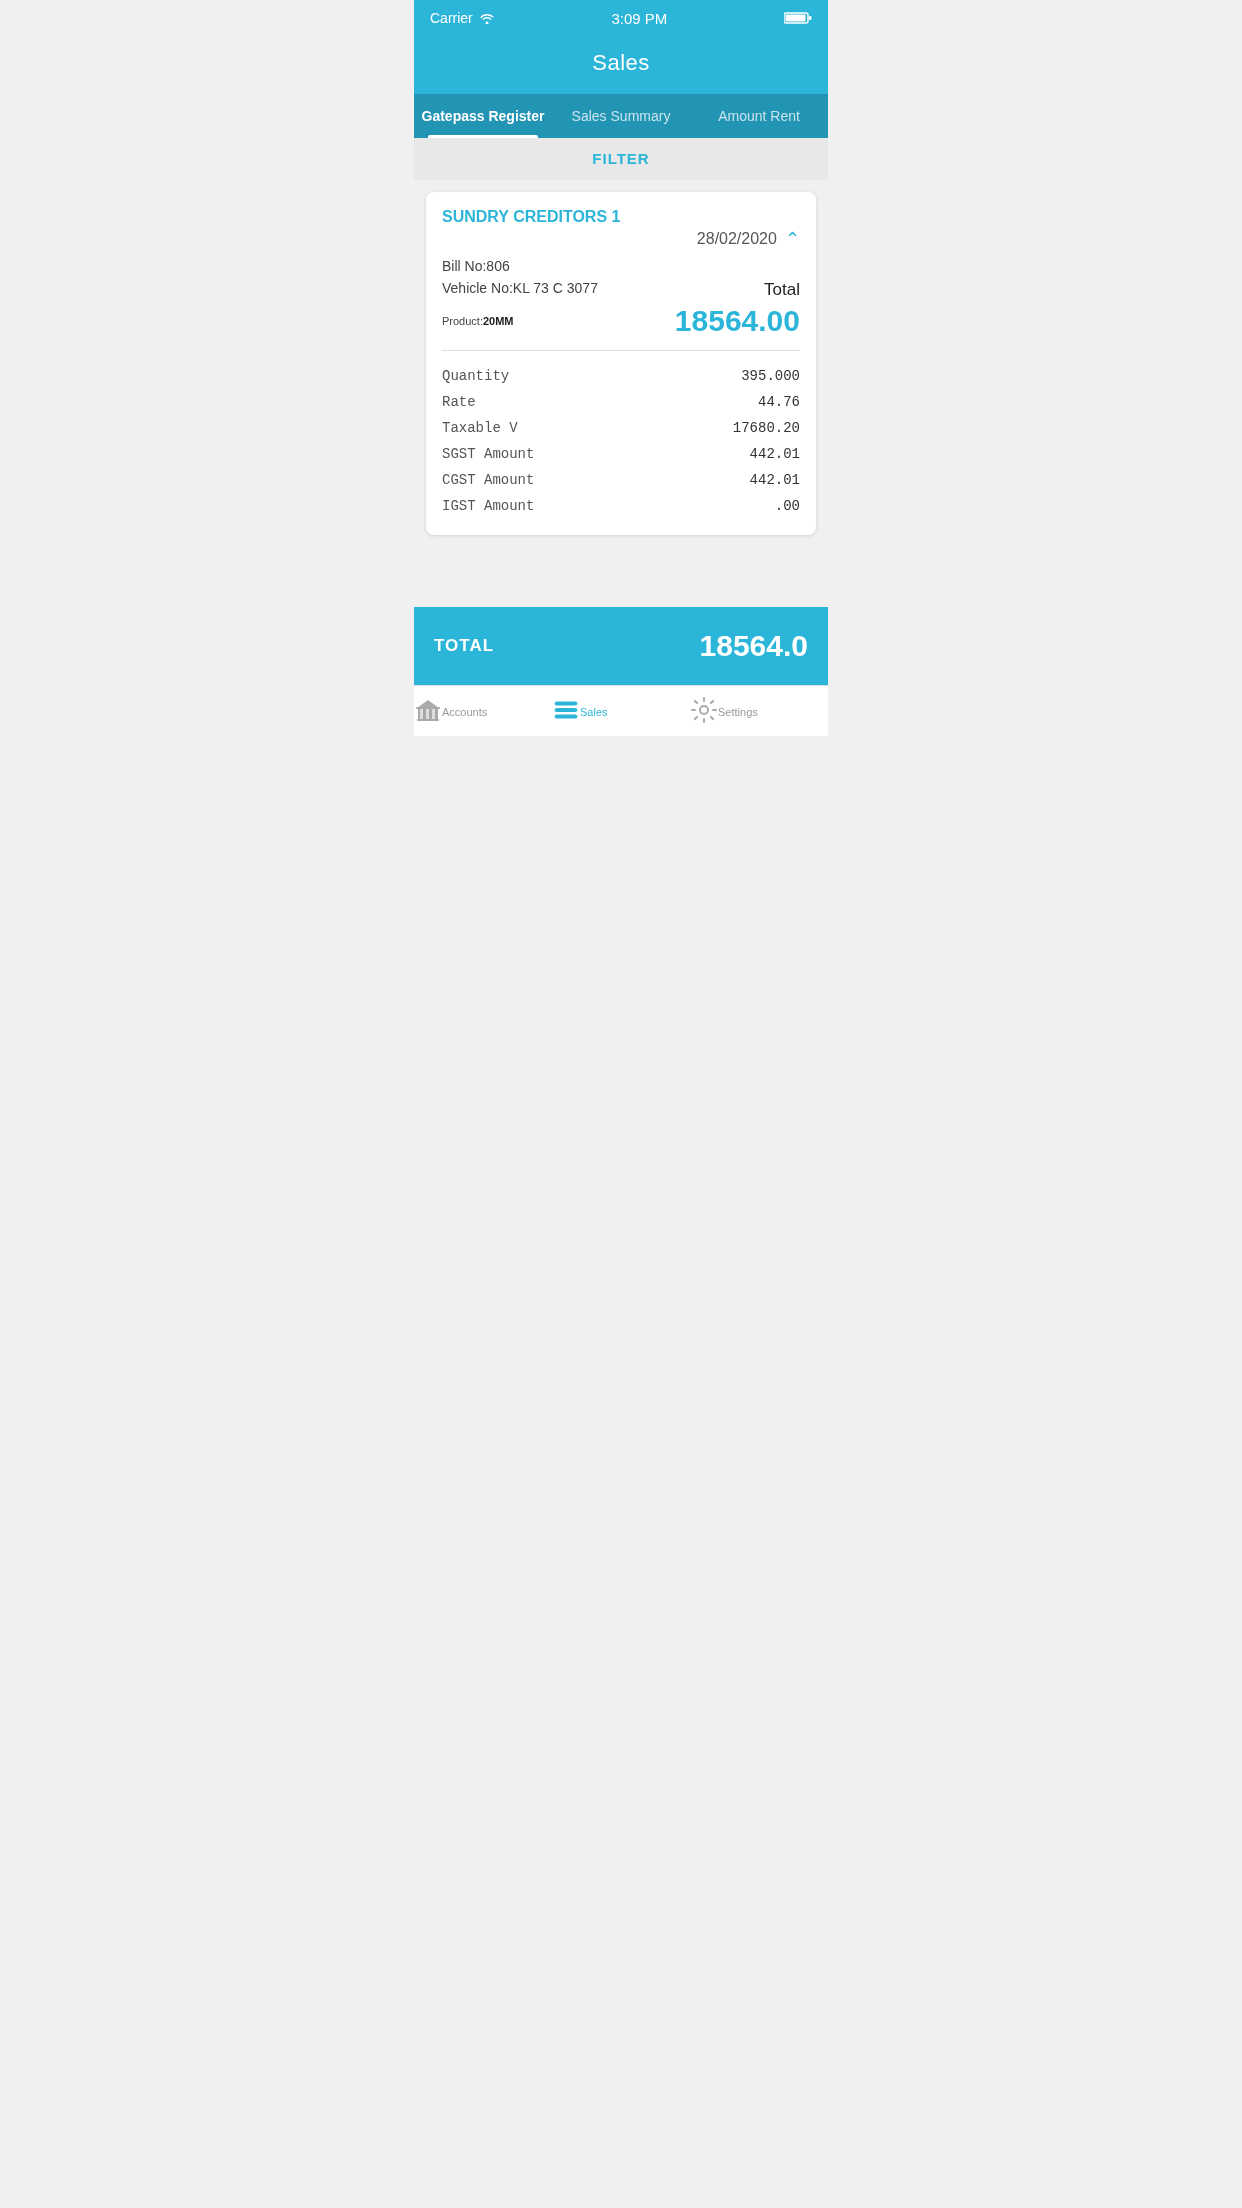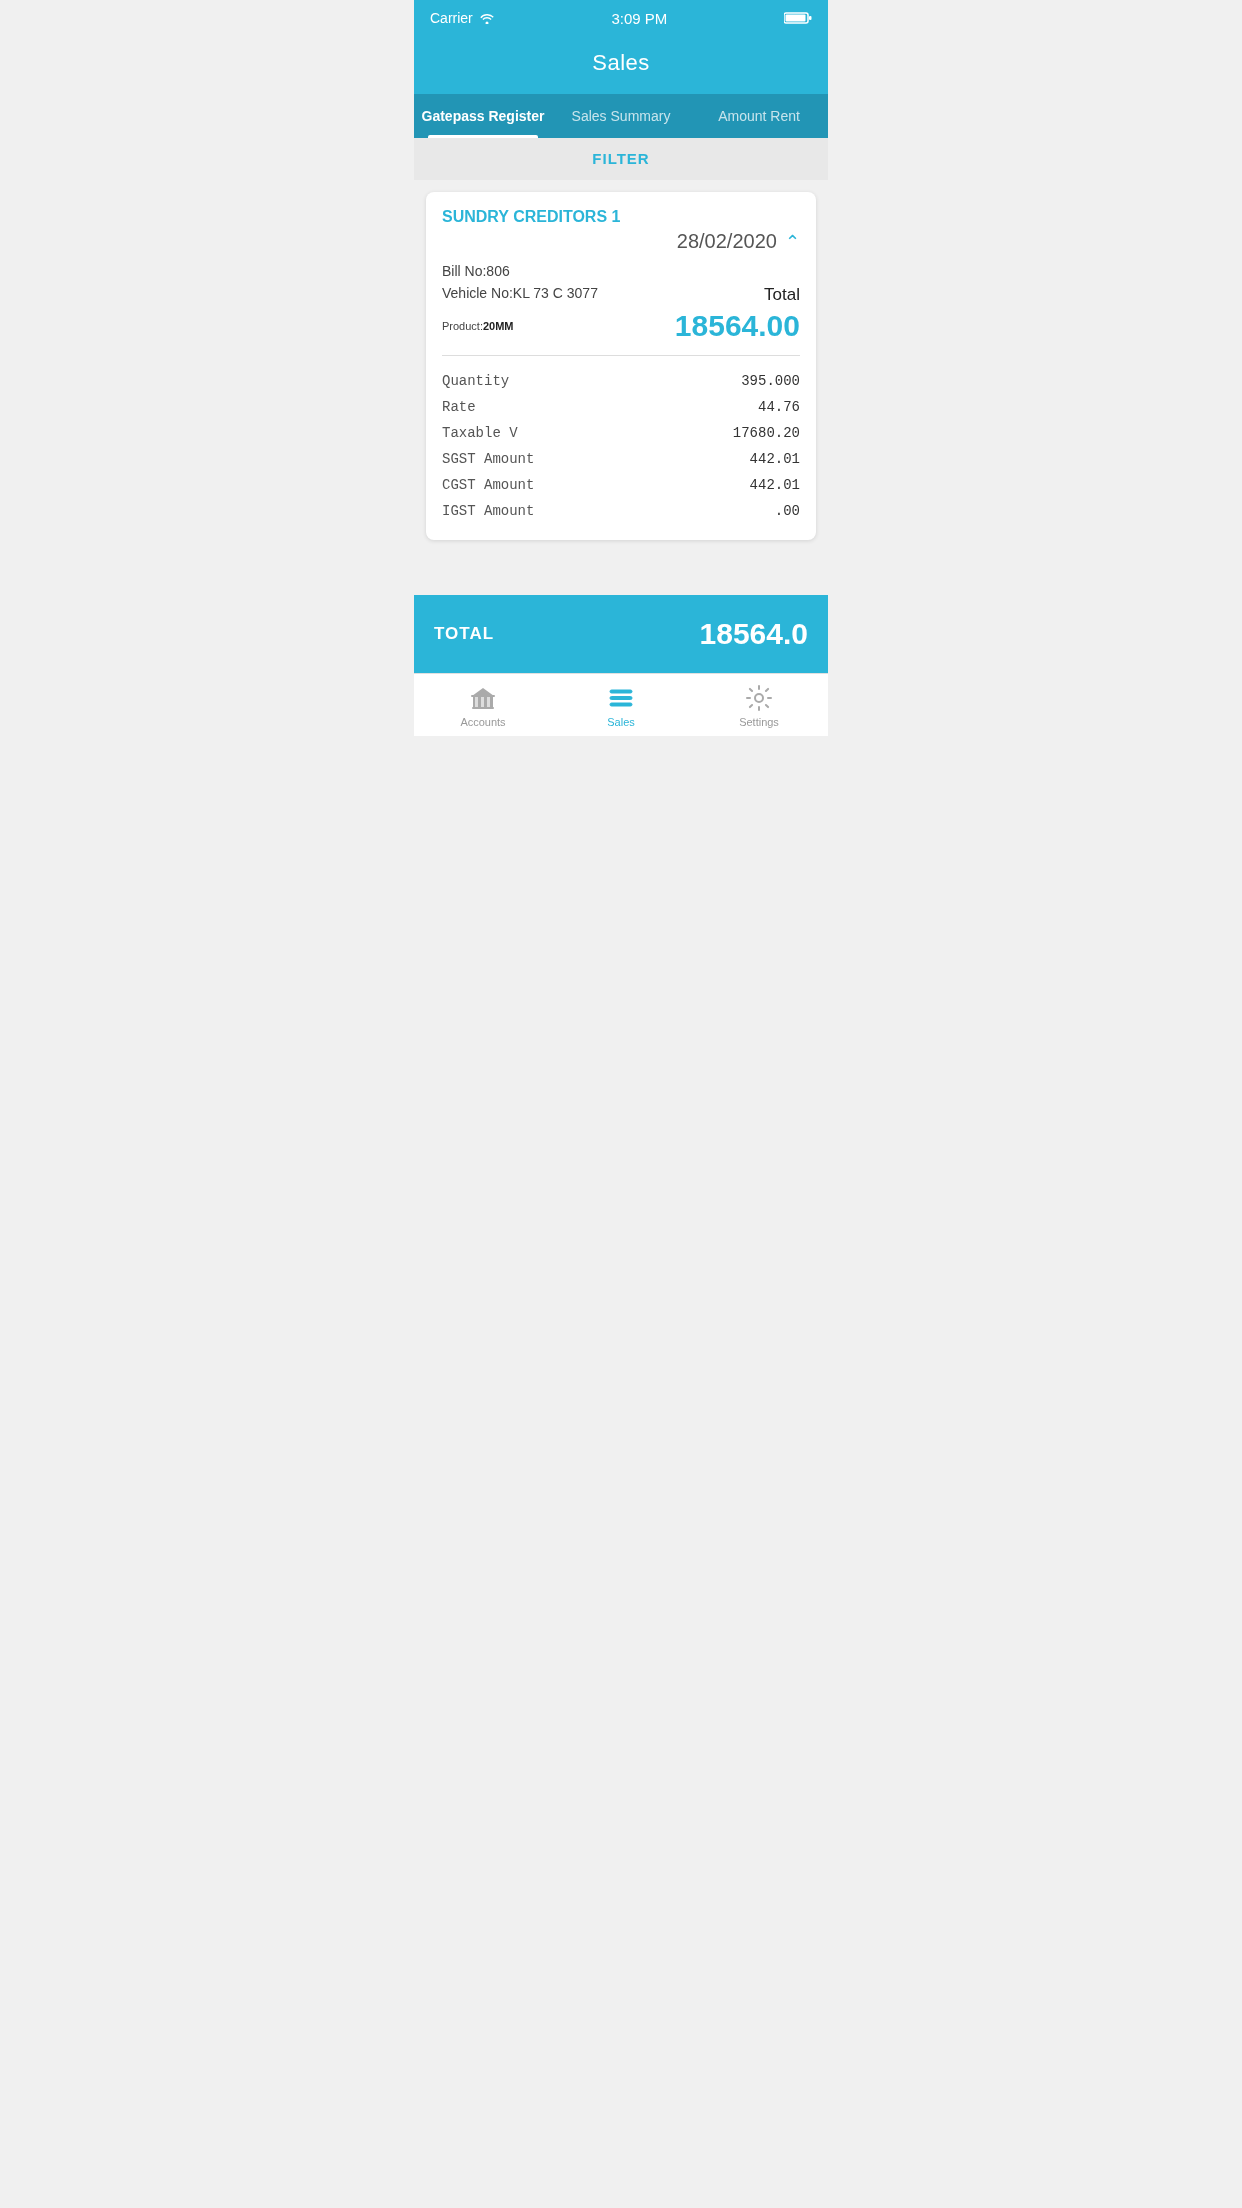--- a/index.html
+++ b/index.html
@@ -128,21 +128,21 @@
     }
     .card-date-row {
       display: flex;
       justify-content: flex-end;
       align-items: center;
       gap: 8px;
       margin-bottom: 10px;
     }
     .card-date {
       color: #555;
-      font-size: 20px;
+      font-size: 16px;
     }
     .chevron-up {
       color: #2bb5d8;
       font-size: 18px;
       line-height: 1;
     }
 
     .bill-no {
       color: #444;
       font-size: 14px;
@@ -231,21 +231,20 @@
 
     
     .bottom-nav {
       background: white;
       display: flex;
       border-top: 1px solid #e0e0e0;
     }
     .nav-item {
       flex: 1;
       display: flex;
-      flex-direction: column;
       align-items: center;
       padding: 10px 0 8px;
       cursor: pointer;
     }
     .nav-icon {
       width: 28px;
       height: 28px;
       margin-bottom: 4px;
       display: flex;
       align-items: center;

